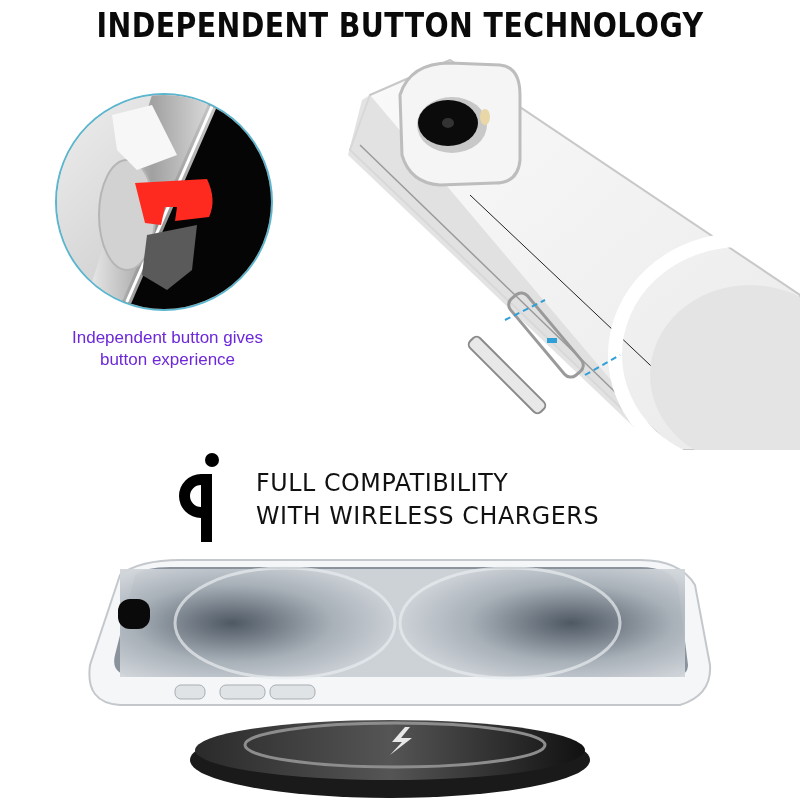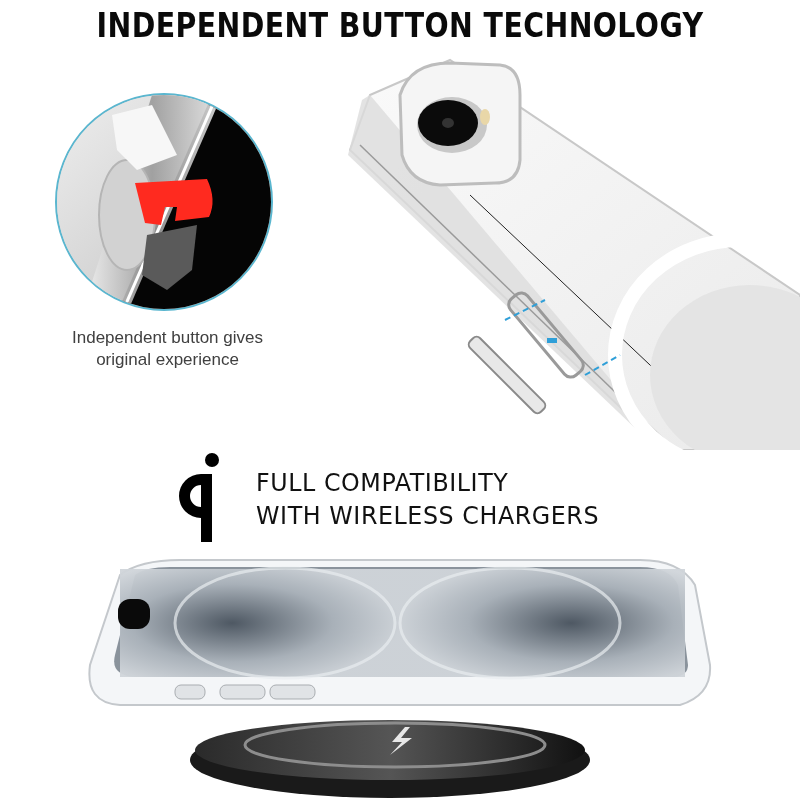--- a/index.html
+++ b/index.html
@@ -14,21 +14,21 @@
   }
 
   
   .detail-circle {
     position: absolute; left: 55px; top: 93px; width: 218px; height: 218px;
     border-radius: 50%; overflow: hidden; border: 2px solid #5ab6cf;
     background: #d9d9d9;
   }
   .detail-caption {
     position: absolute; left: 40px; top: 327px; width: 255px; text-align: center;
-    font-size: 17px; line-height: 22px; color: #404040;
+    font-size: 17px; line-height: 22px; color: #6d28d9;
   }
   .detail-caption span { display: block; }
 
   
   .phone-back { position: absolute; left: 340px; top: 55px; width: 460px; height: 395px; }
 
   
   .qi-logo { position: absolute; left: 170px; top: 452px; width: 62px; height: 92px; }
   .qi-text {
     position: absolute; left: 256px; top: 466px;
@@ -69,21 +69,21 @@
     <polygon points="55,20 95,10 120,60 80,75 60,55" fill="#f7f7f7"></polygon>
 
     <polygon points="90,140 140,130 135,175 110,195 85,180" fill="#5a5a5a"></polygon>
 
     <path d="M78,88 L150,84 Q160,105 152,122 L118,126 L120,112 L108,112 L104,130 L88,128 Z" fill="#ff2a1f"></path>
   </svg>
 </div>
 
 <div class="detail-caption">
   <span>Independent button gives</span>
-  <span>original experience</span>
+  <span>button experience</span>
 </div>
 
 <svg class="phone-back" viewBox="0 0 460 395">
   <defs>
     <linearGradient id="pb" x1="0" y1="0" x2="1" y2="1">
       <stop offset="0" stop-color="#fafafa"></stop>
       <stop offset="1" stop-color="#eaeaea"></stop>
     </linearGradient>
   </defs>
 

